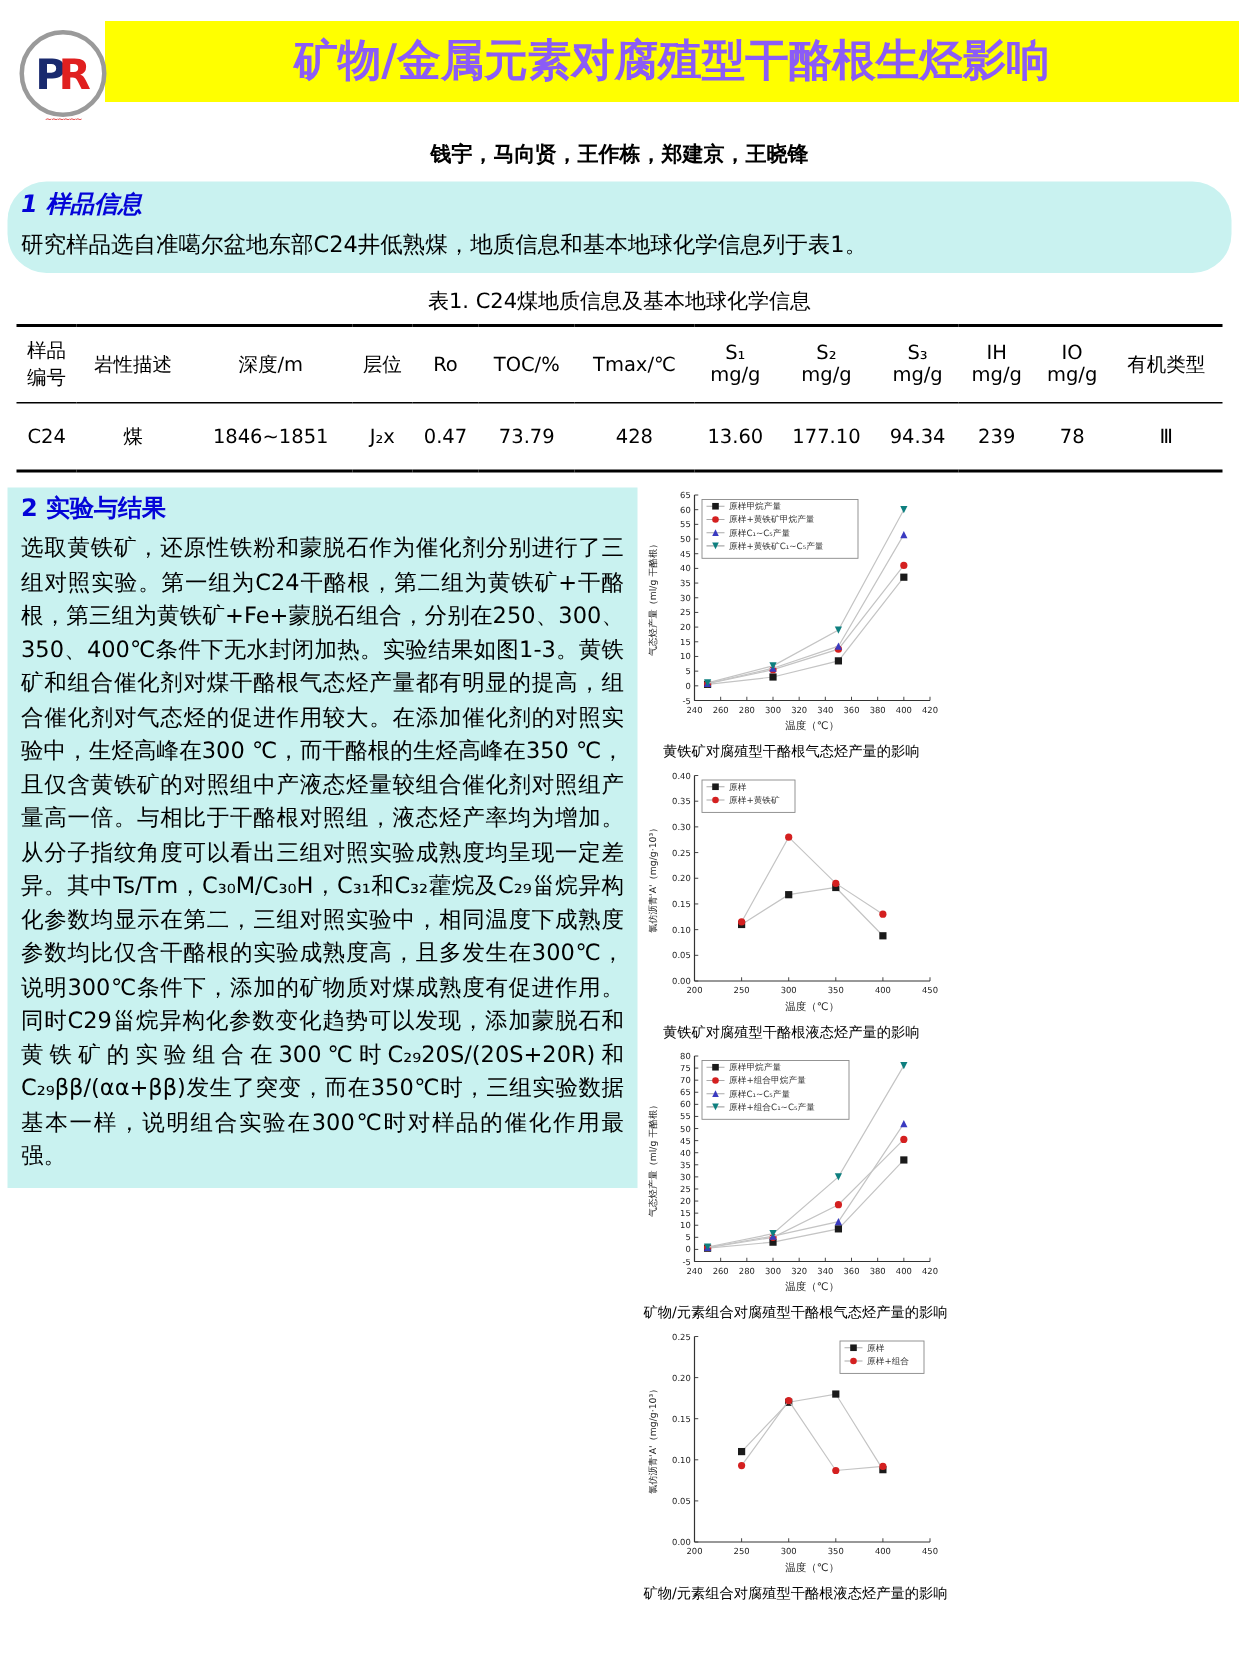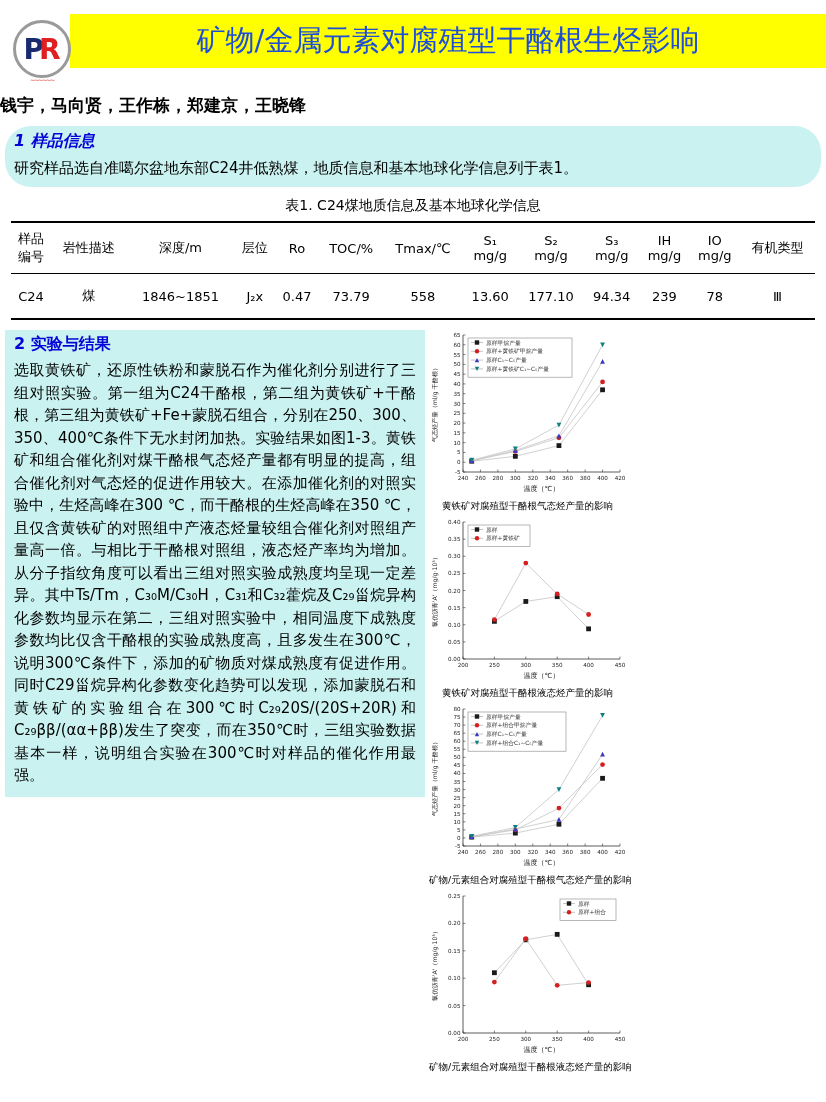--- a/index.html
+++ b/index.html
@@ -8,22 +8,22 @@
   
   .header{position:relative;height:72px;}
   .logo{position:absolute;left:12px;top:6px;width:60px;height:66px;text-align:center;}
   .logo-circle{width:52px;height:52px;border:3px solid #9a9a9a;border-radius:50%;
                display:flex;align-items:center;justify-content:center;background:#fff;margin:0 auto;}
   .logo-p{font-size:28px;font-weight:bold;color:#1a2a6e;letter-spacing:-2px;}
   .logo-r{font-size:28px;font-weight:bold;color:#e02020;margin-left:-3px;}
   .logo-squiggle{font-size:6px;color:#e02020;line-height:4px;letter-spacing:-1px;}
   .banner{margin-left:70px;margin-top:14px;height:54px;background:#ffff00;
           display:flex;align-items:center;justify-content:center;}
-  .poster-title{font-size:29px;font-weight:normal;color:#1d4ed8;margin:0;}
-  .authors{font-weight:bold;font-size:17px;margin-top:8px;}
+  .poster-title{font-size:29px;font-weight:bold;color:#8b5cf6;margin:0;}
+  .authors{text-align:center;font-weight:bold;font-size:14px;margin-top:8px;}
   .affiliation{text-align:center;font-weight:bold;font-size:13px;margin-top:5px;}
   
   .cyan{background:#c9f2f0;}
   .sec1{margin:9px 5px 0;padding:5px 9px 9px;border-radius:26px;}
   .sec-heading{color:#0404d8;font-weight:bold;font-size:16px;font-style:italic;}
   .sec-heading.upright{font-style:normal;}
   .sec1-body{font-size:15px;margin-top:7px;}
   
   .table-caption{text-align:center;font-size:14px;margin-top:10px;}
   table.sample{width:804px;margin:6px auto 0;border-collapse:collapse;font-size:13px;
@@ -90,21 +90,21 @@
         </tr>
       </thead>
       <tbody>
         <tr>
           <td>C24</td>
           <td>煤</td>
           <td>1846~1851</td>
           <td>J₂x</td>
           <td>0.47</td>
           <td>73.79</td>
-          <td>558</td>
+          <td>428</td>
           <td>13.60</td>
           <td>177.10</td>
           <td>94.34</td>
           <td>239</td>
           <td>78</td>
           <td>Ⅲ</td>
         </tr>
       </tbody>
     </table>
 

